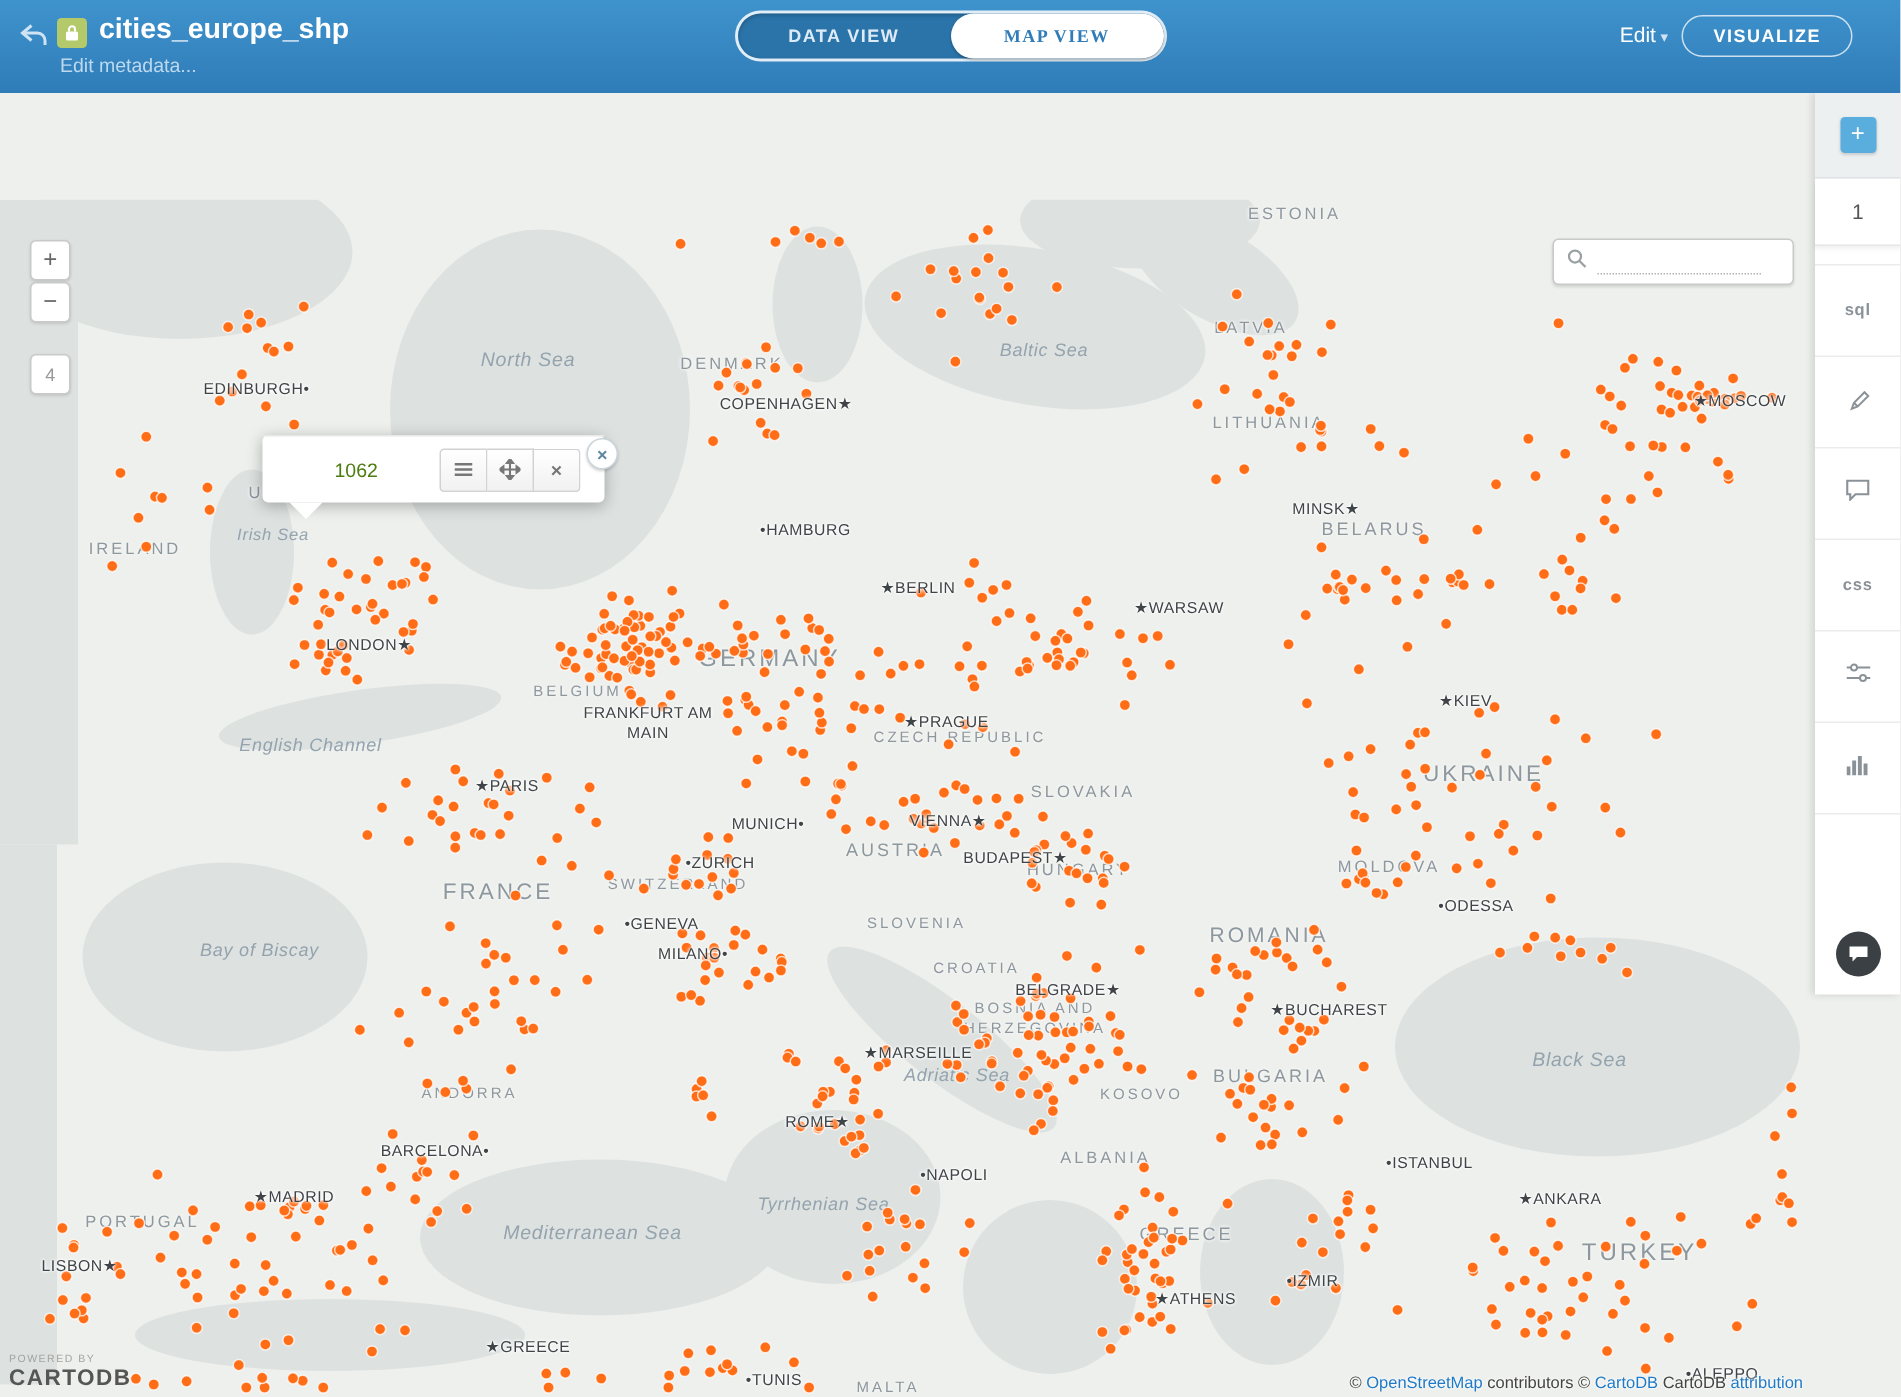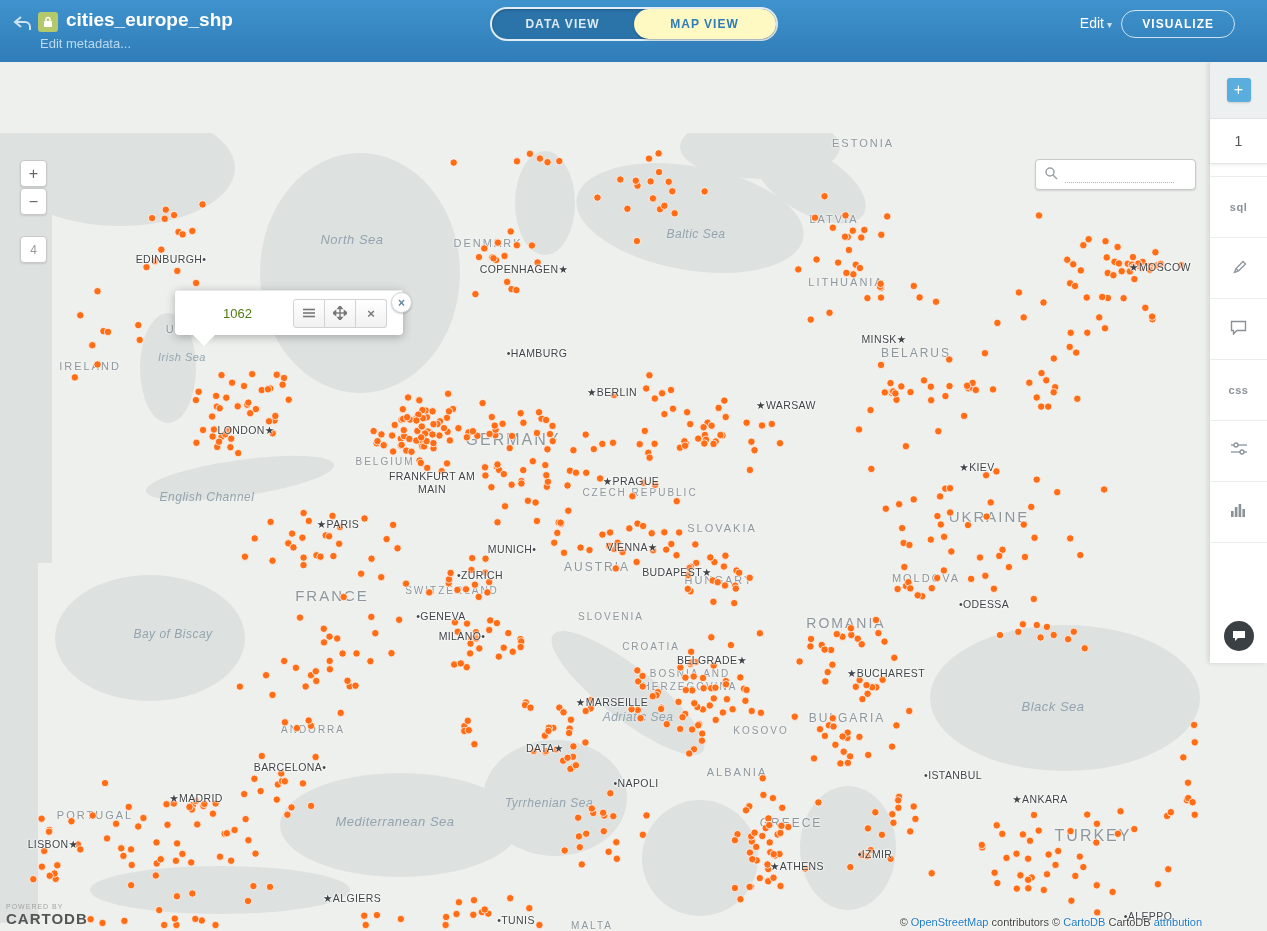--- a/index.html
+++ b/index.html
@@ -11,21 +11,21 @@
     background:linear-gradient(#3f93cd,#2f7cb8);z-index:20;}
   .back-btn{position:absolute;left:12px;top:13px;width:22px;height:22px;cursor:pointer;}
   .lock-tile{position:absolute;left:38px;top:12px;width:20px;height:20px;border-radius:3px;
     background:#b3c96a;display:flex;align-items:center;justify-content:center;}
   .hdr-title{position:absolute;left:66px;top:9px;color:#fff;font-size:19px;font-weight:bold;}
   .hdr-sub{position:absolute;left:40px;top:36px;color:#bcd9ee;font-size:13px;cursor:pointer;}
   .view-toggle{position:absolute;left:50%;top:9px;transform:translateX(-50%);height:30px;
     display:flex;border-radius:16px;background:#2b74aa;box-shadow:0 0 0 2px rgba(255,255,255,.85), inset 0 1px 3px rgba(0,0,0,.25);}
   .view-tab{min-width:114px;padding:0 14px;display:flex;align-items:center;justify-content:center;
     font-size:12px;font-weight:bold;letter-spacing:1px;color:#dcebf7;cursor:pointer;border-radius:16px;}
-  .view-tab.active{background:#fef9c3;color:#2f7cb8;box-shadow:0 1px 2px rgba(0,0,0,.3);}
+  .view-tab.active{background:#ffffff;color:#2f7cb8;box-shadow:0 1px 2px rgba(0,0,0,.3);font-family:Liberation Serif, serif;}
   .edit-menu{position:absolute;right:155px;top:15px;color:#fff;font-size:14px;cursor:pointer;}
   .edit-menu .caret{font-size:10px;color:#cfe3f2;margin-left:3px;}
   .visualize-btn{position:absolute;right:32px;top:10px;height:26px;padding:0 20px;
     border:1px solid rgba(255,255,255,.75);border-radius:15px;color:#fff;font-size:12px;
     font-weight:bold;letter-spacing:1px;display:flex;align-items:center;cursor:pointer;}
 
   
   .toolbar{position:absolute;top:62px;left:0;right:57px;height:71px;background:#f9f9f9;
     border-bottom:1px solid #dcdcdc;z-index:10;}
   .basemap-sel{position:absolute;left:36px;top:14px;height:44px;display:flex;align-items:center;
@@ -1170,30 +1170,30 @@
         <div class="lbl city" style="left: 512px; top: 417px;">MUNICH•</div>
         <div class="lbl city" style="left: 632px; top: 415px;">VIENNA★</div>
         <div class="lbl city" style="left: 480px; top: 443px;">•ZURICH</div>
         <div class="lbl city" style="left: 677px; top: 440px;">BUDAPEST★</div>
         <div class="lbl city" style="left: 441px; top: 484px;">•GENEVA</div>
         <div class="lbl city" style="left: 984px; top: 472px;">•ODESSA</div>
         <div class="lbl city" style="left: 462px; top: 504px;">MILANO•</div>
         <div class="lbl city" style="left: 712px; top: 528px;">BELGRADE★</div>
         <div class="lbl city" style="left: 886px; top: 541px;">★BUCHAREST</div>
         <div class="lbl city" style="left: 612px; top: 570px;">★MARSEILLE</div>
-        <div class="lbl city" style="left: 545px; top: 616px;">DATA★</div>
+        <div class="lbl city" style="left: 545px; top: 616px;">ROME★</div>
         <div class="lbl city" style="left: 290px; top: 635px;">BARCELONA•</div>
         <div class="lbl city" style="left: 636px; top: 651px;">•NAPOLI</div>
         <div class="lbl city" style="left: 196px; top: 666px;">★MADRID</div>
         <div class="lbl city" style="left: 953px; top: 643px;">•ISTANBUL</div>
         <div class="lbl city" style="left: 1040px; top: 667px;">★ANKARA</div>
         <div class="lbl city" style="left: 53px; top: 712px;">LISBON★</div>
         <div class="lbl city" style="left: 797px; top: 734px;">★ATHENS</div>
         <div class="lbl city" style="left: 875px; top: 722px;">•IZMIR</div>
-        <div class="lbl city" style="left: 352px; top: 766px;">★ALGIERS</div>
+        <div class="lbl city" style="left: 352px; top: 766px;">★GREECE</div>
         <div class="lbl city" style="left: 516px; top: 788px;">•TUNIS</div>
         <div class="lbl city" style="left: 1148px; top: 784px;">•ALEPPO</div>
       </div>
 
     <div class="zoom-btn zoom-in">+</div>
     <div class="zoom-btn zoom-out">−</div>
     <div class="zoom-level">4</div>
 
     <div class="search-box">
       <span>

